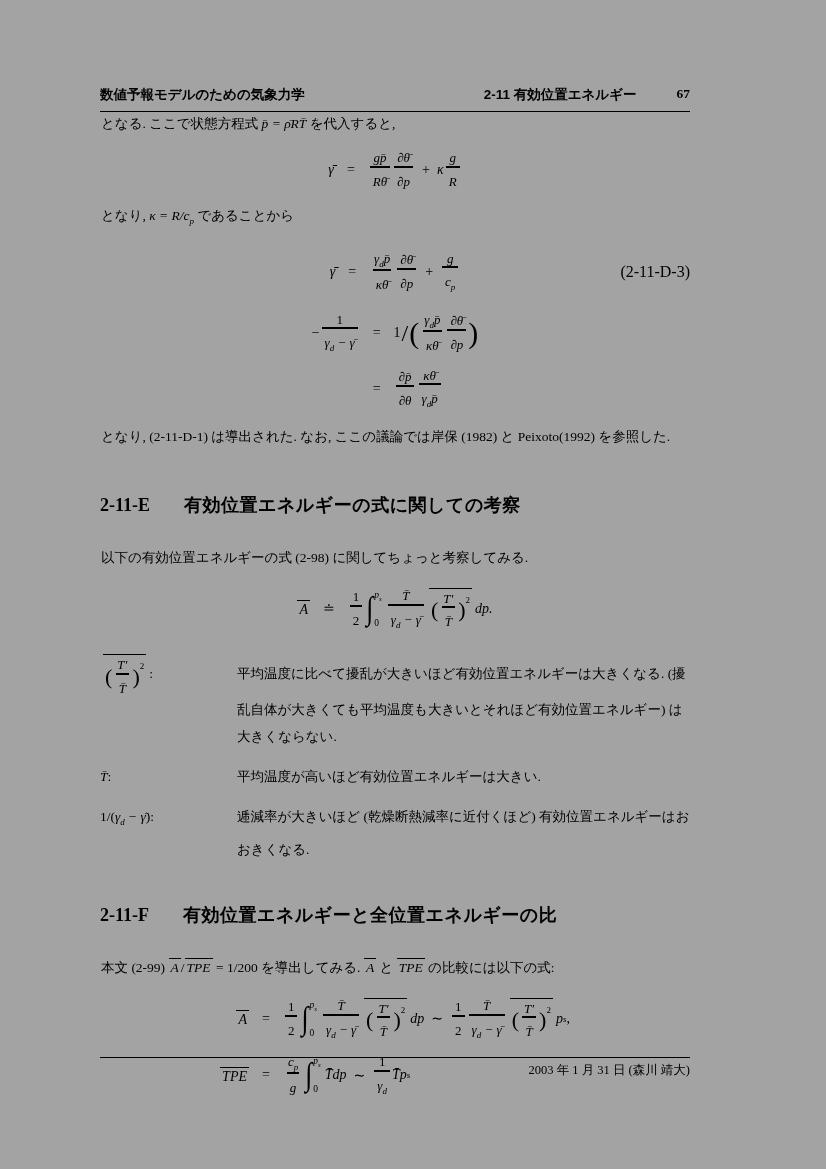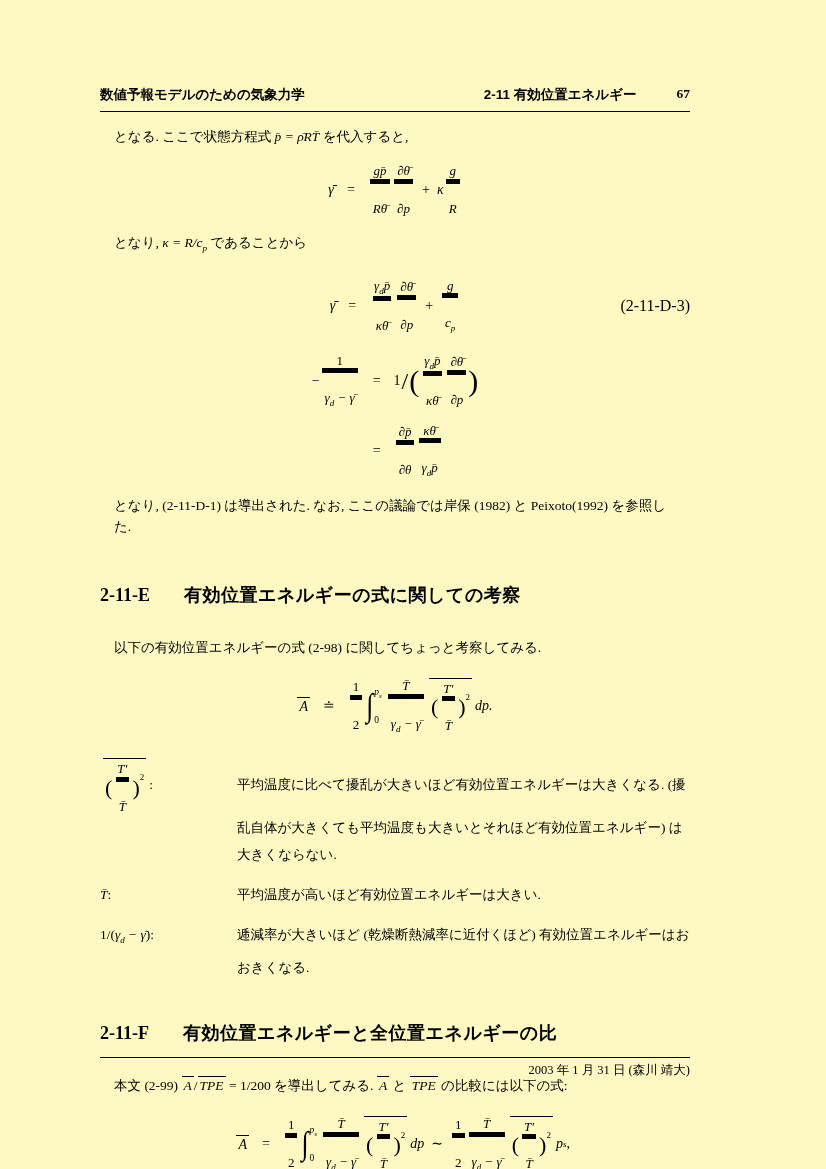--- a/index.html
+++ b/index.html
@@ -1,46 +1,46 @@
 <!DOCTYPE html>
 <html><head>
 <meta charset="utf-8">
 <style>
   html,body { margin:0; padding:0; background:#ffffff; }
   .page {
-    position:relative; width:826px; height:1169px; background:#fef9c3;
+    position:relative; width:826px; height:1169px; background:#a3a3a3;
     color:#000; font-family:"Liberation Serif", serif; overflow:hidden;
   }
   .content { position:absolute; left:100px; top:86px; width:590px; font-size:13.5px; }
 
   
   .hdr { display:flex; justify-content:space-between; align-items:baseline;
          font-weight:bold; border-bottom:1.4px solid #000; padding-bottom:7px;
          font-family:"Liberation Sans", sans-serif; font-size:13.5px; }
   .hdr-right { display:flex; gap:40px; }
   .hdr-right .pg { font-family:"Liberation Serif", serif; }
 
-  p.tx { margin:14px; line-height:21px; }
+  p.tx { margin:1px; line-height:21px; }
   .mt1 { margin-top:30px; }
 
   
   .m  { font-style:italic; font-family:"Liberation Serif", serif; }
   .up { font-style:normal; }
   sub { font-size:9px; font-style:italic; }
   sup { font-size:9px; font-style:normal; }
 
   .eq { display:flex; justify-content:center; align-items:center; font-size:14px; margin:16px 0; }
   .rel { font-style:normal; margin:0 13px; }
   .binop { font-style:normal; margin:0 7px; }
   .tm { font-style:normal; margin:0 4px; }
 
   .frac { display:inline-flex; flex-direction:column; align-items:center;
           vertical-align:middle; margin:0 2px; line-height:1.2; font-size:13px; }
   .frac .num, .frac .den { display:block; padding:0 3px; text-align:right; white-space:nowrap; }
-  .frac .den { border-top:5px solid #000000; padding-top:17px; }
+  .frac .den { border-top:2px solid #000000; padding-top:6px; }
 
   .eqtagged { position:relative; }
   .tag { position:absolute; right:0; top:50%; transform:translateY(-50%);
          font-style:normal; font-size:16px; }
 
   .eqgrid { display:grid; grid-template-columns:auto auto auto; justify-content:center;
             align-items:center; row-gap:14px; font-size:14px; margin:16px 0; }
   .glhs { justify-self:end; display:flex; align-items:center; }
   .grel { margin:0 13px; font-style:normal; }
   .grhs { justify-self:start; display:flex; align-items:center; }

